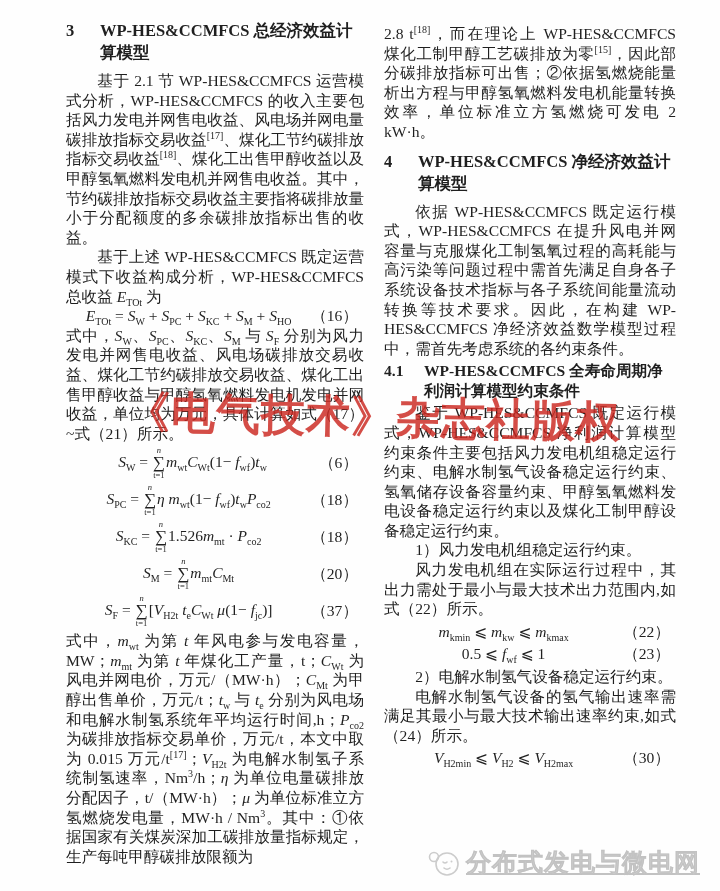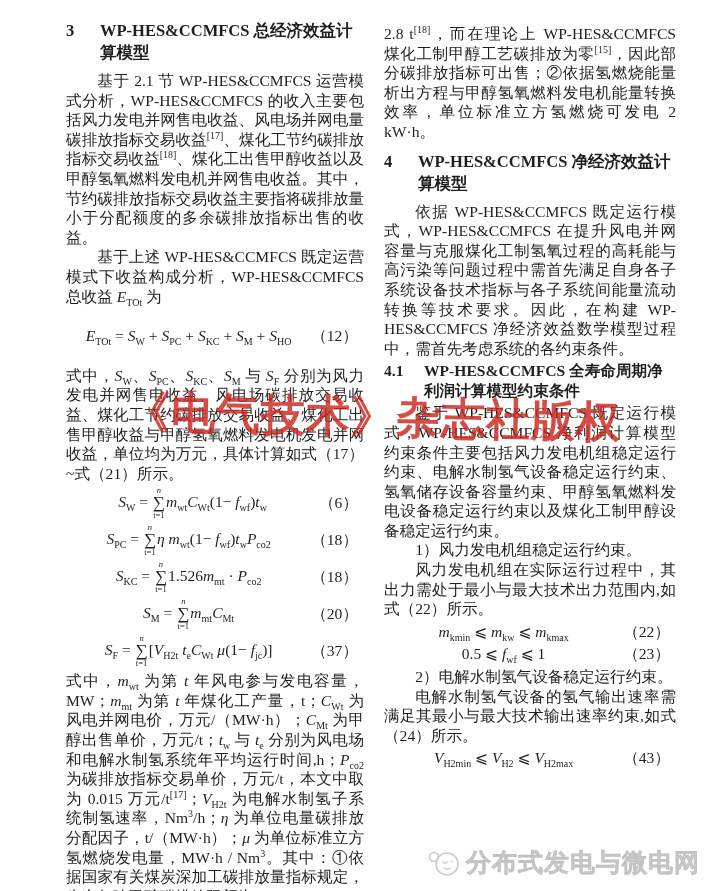--- a/index.html
+++ b/index.html
@@ -20,50 +20,50 @@
   .h-sec .h-title{flex:1;}
   .h-sub{font-weight:bold;font-size:15.6px;line-height:20px;display:flex;margin:3px 0 2px 0;text-align:left;justify-content:flex-end;}
   .h-sub .h-num{flex:0 0 40px;}
   .h-sub .h-title{flex:1;}
   .eq{display:flex;align-items:center;margin:3px 0;}
   .eq-body{flex:1;text-align:center;font-size:15.5px;}
   .eq-num{flex:0 0 auto;padding-right:6px;}
   .sum{display:inline-flex;flex-direction:column;align-items:center;vertical-align:middle;line-height:1;margin:0 1px;}
   .sum .lim{font-size:8.5px;line-height:9px;}
   .sum .sig{font-size:17px;line-height:16px;}
-  .eq-16{margin:20px 0;}
+  .eq-16{margin:0 0;}
   .wm-red{
     position:absolute;left:126px;top:388px;z-index:6;white-space:nowrap;
     font-size:44px;font-weight:bold;letter-spacing:1px;
     color:rgba(202,38,30,0.82);transform:rotate(1.2deg);
     font-family:"DejaVu Serif","Liberation Serif",serif;pointer-events:none;
   }
   .footer-wm{
     position:absolute;right:20px;bottom:12px;display:flex;align-items:center;gap:5px;
     color:#c7c7c7;font-family:"Liberation Sans","DejaVu Sans",sans-serif;
   }
   .footer-wm .brand{font-size:25px;letter-spacing:1px;font-weight:bold;
-    -webkit-text-stroke:0.5px #c2c2c2;color:#d4d4d4;}
+    -webkit-text-stroke:0.5px #c2c2c2;color:#d4d4d4;text-decoration:underline;}
   .mascot{width:34px;height:30px;}
 </style>
 </head>
 <body>
 
 <div class="page">
 
   <div class="col col-left">
     <div class="h-sec">
       <span class="h-num">3</span>
       <span class="h-title">WP-HES&amp;CCMFCS 总经济效益计算模型</span>
     </div>
     <p class="ind">基于 2.1 节 WP-HES&amp;CCMFCS 运营模式分析，WP-HES&amp;CCMFCS 的收入主要包括风力发电并网售电收益、风电场并网电量碳排放指标交易收益<sup>[17]</sup>、煤化工节约碳排放指标交易收益<sup>[18]</sup>、煤化工出售甲醇收益以及甲醇氢氧燃料发电机并网售电收益。其中，节约碳排放指标交易收益主要指将碳排放量小于分配额度的多余碳排放指标出售的收益。</p>
     <p class="ind">基于上述 WP-HES&amp;CCMFCS 既定运营模式下收益构成分析，WP-HES&amp;CCMFCS 总收益 <i>E</i><sub>TOt</sub> 为</p>
     <div class="eq eq-16">
       <span class="eq-body"><i>E</i><sub>TOt</sub> = <i>S</i><sub>W</sub> + <i>S</i><sub>PC</sub> + <i>S</i><sub>KC</sub> + <i>S</i><sub>M</sub> + <i>S</i><sub>HO</sub></span>
-      <span class="eq-num">（12）</span>
+      <span class="eq-num">（16）</span>
     </div>
     <p>式中，<i>S</i><sub>W</sub>、<i>S</i><sub>PC</sub>、<i>S</i><sub>KC</sub>、<i>S</i><sub>M</sub> 与 <i>S</i><sub>F</sub> 分别为风力发电并网售电收益、风电场碳排放交易收益、煤化工节约碳排放交易收益、煤化工出售甲醇收益与甲醇氢氧燃料发电机发电并网收益，单位均为万元，具体计算如式（17）~式（21）所示。</p>
     <div class="eq">
       <span class="eq-body"><i>S</i><sub>W</sub> = <span class="sum">
             <span class="lim"><i>n</i></span>
             <span class="sig">∑</span>
             <span class="lim">t=1</span>
           </span><i>m</i><sub>wt</sub><i>C</i><sub>Wt</sub>(1− <i>f</i><sub>wf</sub>)<i>t</i><sub>w</sub></span>
       <span class="eq-num">（6）</span>
     </div>
@@ -121,21 +121,21 @@
       <span class="eq-num">（22）</span>
     </div>
     <div class="eq">
       <span class="eq-body">0.5 ⩽ <i>f</i><sub>wf</sub> ⩽ 1</span>
       <span class="eq-num">（23）</span>
     </div>
     <p class="ind">2）电解水制氢气设备稳定运行约束。</p>
     <p class="ind">电解水制氢气设备的氢气输出速率需满足其最小与最大技术输出速率约束,如式（24）所示。</p>
     <div class="eq">
       <span class="eq-body"><i>V</i><sub>H2min</sub> ⩽ <i>V</i><sub>H2</sub> ⩽ <i>V</i><sub>H2max</sub></span>
-      <span class="eq-num">（43）</span>
+      <span class="eq-num">（30）</span>
     </div>
   </div>
 
   <div class="wm-red">《电气技术》杂志社版权</div>
 
   <div class="footer-wm">
     <svg class="mascot" viewBox="0 0 34 30">
       <g fill="none" stroke="#cccccc" stroke-width="1.6" stroke-linecap="round">
         <circle cx="20" cy="16" r="11"></circle>
         <circle cx="7" cy="9" r="4.5"></circle>

